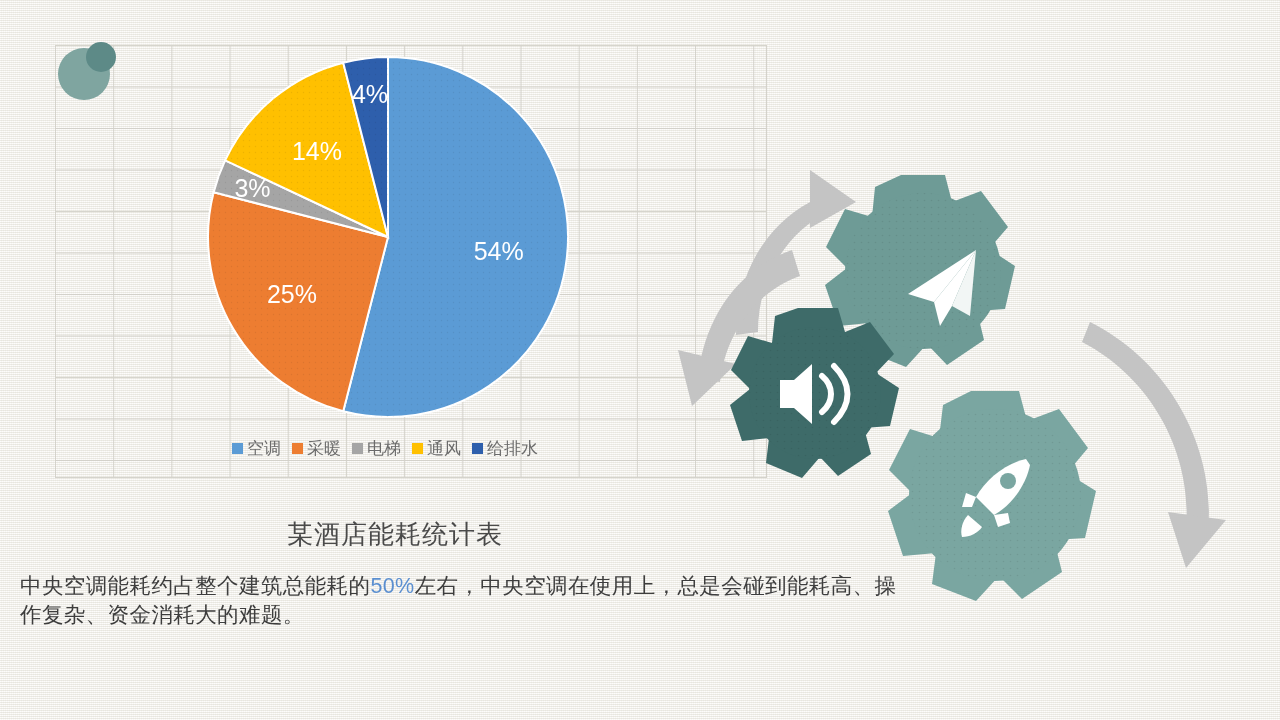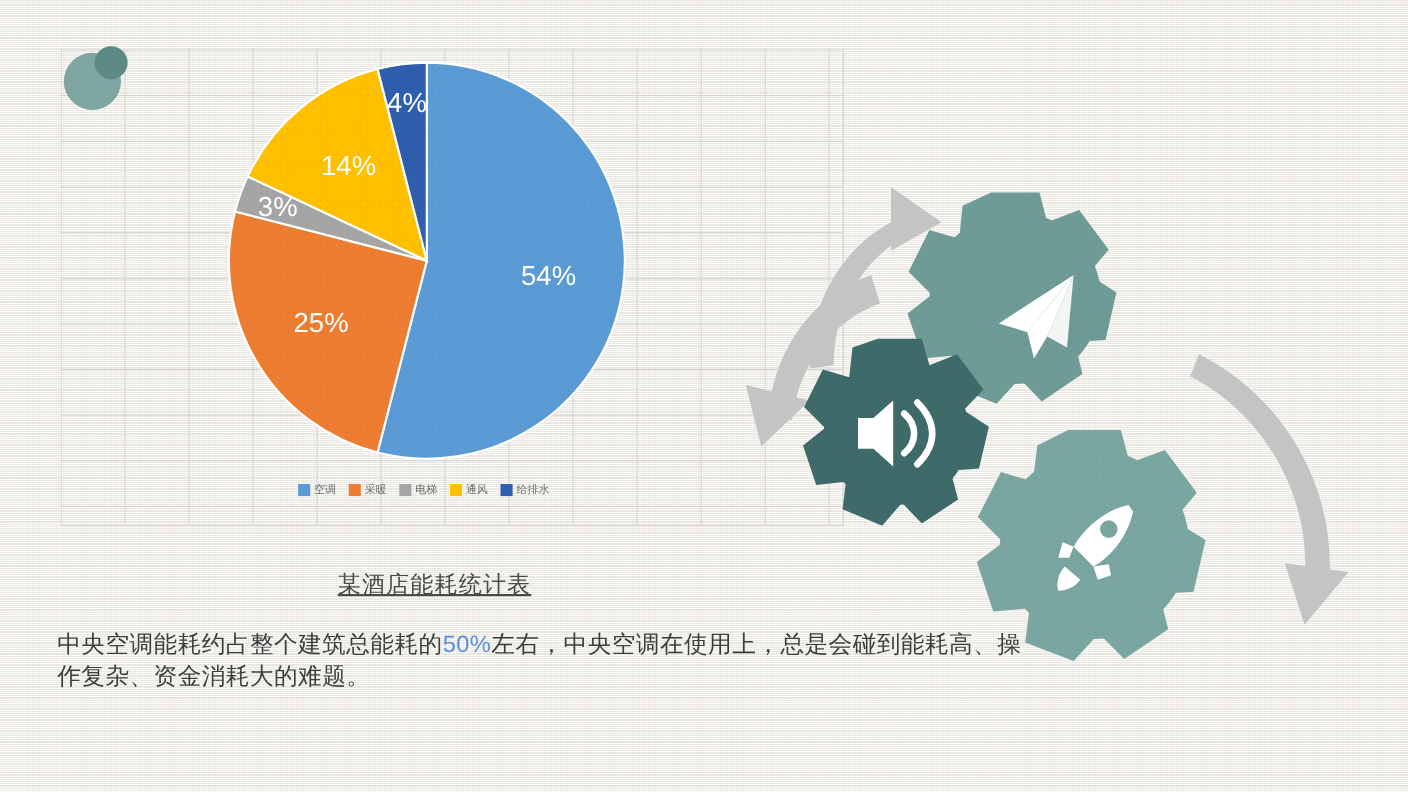--- a/index.html
+++ b/index.html
@@ -104,50 +104,48 @@
     display: flex;
     align-items: center;
     gap: 4px;
   }
   .legend-swatch {
     width: 11px;
     height: 11px;
     display: inline-block;
   }
   .legend-label {
-    font-size: 10px;
+    font-size: 17px;
     color: #6b6b6b;
     font-family: "Liberation Sans", "DejaVu Sans", sans-serif;
     line-height: 1;
   }
 
   
   #chart-caption {
     position: absolute;
     left: 0;
     top: 517px;
     width: 790px;
     text-align: center;
-    font-size: 21px;
+    font-size: 26px;
     color: #4a4a4a;
     letter-spacing: 1px;
-    text-decoration: underline;
   }
 
   
   #body-copy {
     position: absolute;
     left: 20px;
     top: 572px;
     width: 880px;
     font-size: 21.5px;
     line-height: 29px;
     color: #3d3d3d;
     letter-spacing: 0.4px;
-    margin-left: 32px;
   }
   #body-copy .accent { color: #5b8fd0; }
   #body-copy .indent { display: block; text-indent: 48px; }
 
   
   #gears {
     position: absolute;
     left: 660px;
     top: 150px;
     width: 620px;

